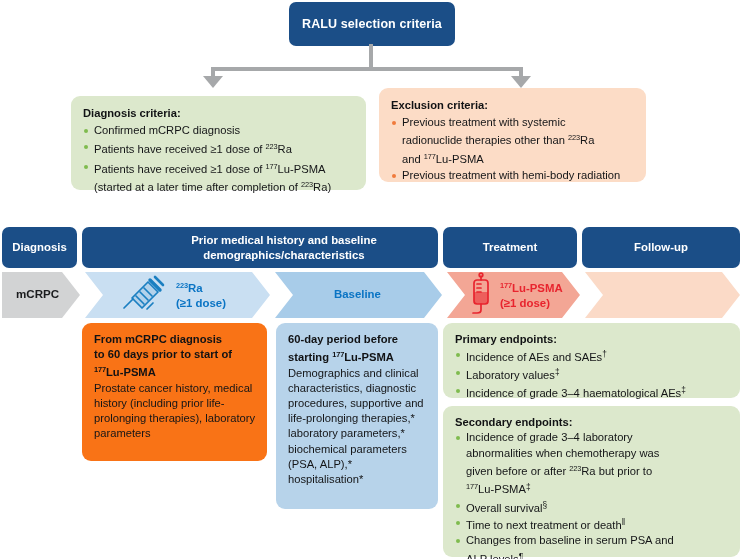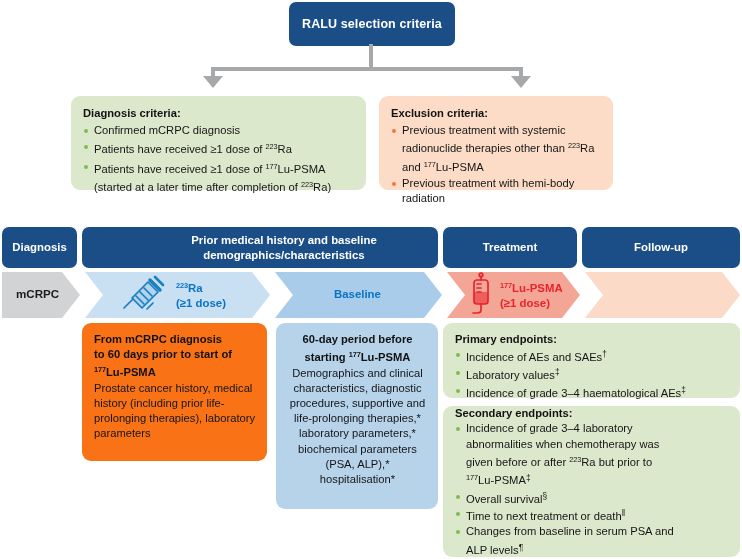--- a/index.html
+++ b/index.html
@@ -34,21 +34,21 @@
   
   .criteria-box {
     border-radius: 9px;
     padding: 10px 12px 11px 12px;
   }
   #inclusion-box {
     left: 71px; top: 96px; width: 295px; height: 94px;
     background: #dce8cc;
   }
   #exclusion-box {
-    left: 379px; top: 96px; width: 234px; height: 94px;
+    left: 379px; top: 88px; width: 267px; height: 94px;
     background: #fcdcc6;
   }
   .crit-head {
     font-size: 11.2px; font-weight: bold; color: #111214;
     margin-bottom: 2px; line-height: 15px;
   }
   ul.crit-list { list-style: none; margin: 0; padding: 0; }
   ul.crit-list > li {
     position: relative;
     padding-left: 11px;
@@ -97,31 +97,30 @@
   .panel { border-radius: 9px; }
   #panel-left {
     left: 82px; top: 323px; width: 185px; height: 138px;
     background: #f97316;
     padding: 9px 11px 10px 12px;
   }
   #panel-mid {
     left: 276px; top: 323px; width: 162px; height: 186px;
     background: #b7d3ea;
     padding: 9px 11px 10px 12px;
-    text-align: center;
   }
   #panel-primary {
     left: 443px; top: 323px; width: 297px; height: 75px;
     background: #dce8cc;
     padding: 9px 11px 10px 12px;
   }
   #panel-secondary {
     left: 443px; top: 406px; width: 297px; height: 151px;
     background: #dce8cc;
-    padding: 0 11px 10px 12px;
+    padding: 9px 11px 10px 12px;
   }
   .panel-head {
     font-size: 11.2px; font-weight: bold; color: #111214;
     line-height: 15.2px;
   }
   .panel-body {
     font-size: 11.2px; color: #141517; line-height: 15.2px;
   }
   ul.ep-list { list-style: none; margin: 0; padding: 0; }
   ul.ep-list > li {

